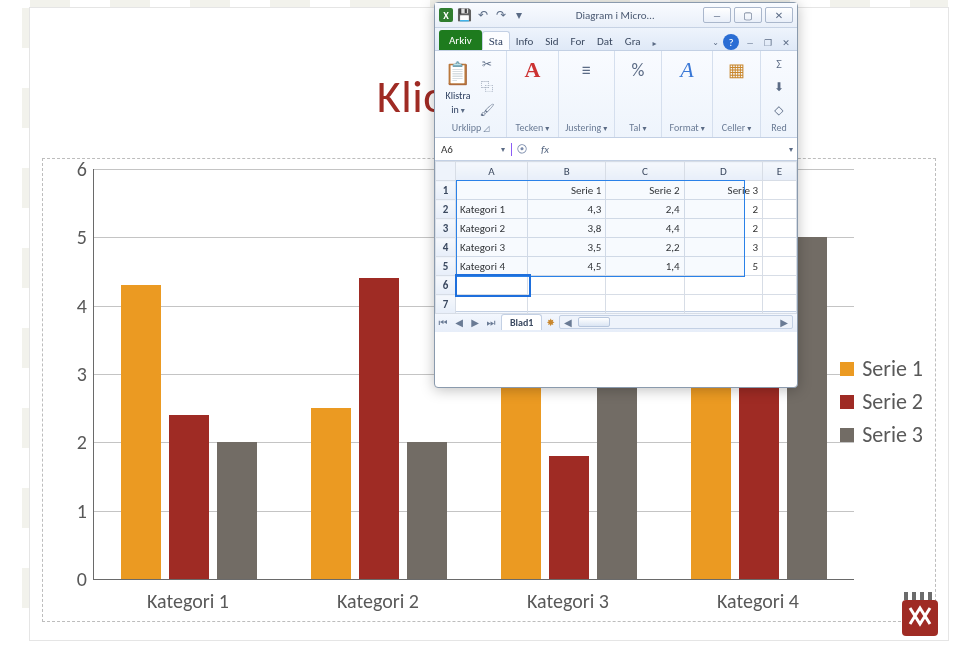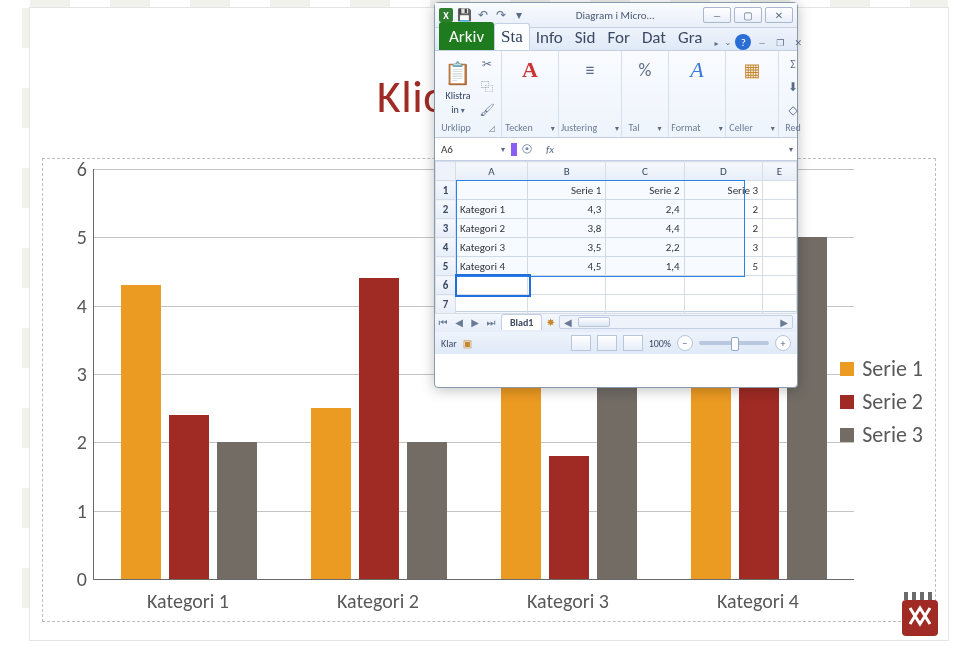--- a/index.html
+++ b/index.html
@@ -146,53 +146,53 @@
   .wbtn {width:26px;height:14px;border:1px solid #aab7cc;border-radius:2px;
          background:linear-gradient(#fff,#e9eff9);display:flex;align-items:center;justify-content:center;color:#5b6b85;font-size:10px;}
 
   .ribbon-tabs {
     height:22px; display:flex; align-items:flex-end;
     padding-left:4px;
     background: linear-gradient(#eef4fc,#dfe9f7);
     border-bottom:1px solid #c3d0e4;
   }
   .tab {
-    font-size:17px; padding:3px 6px 2px; color:#3b4960; cursor:default;
+    font-size:11px; padding:3px 6px 2px; color:#3b4960; cursor:default;
   }
   .tab.arkiv {
     background:#1e7b1e; color:#fff; border-top-left-radius:3px;border-top-right-radius:3px;
     padding:4px 10px 3px; font-weight:400;
   }
   .tab.active {
     background:#fcfdff; border:1px solid #c3d0e4; border-bottom:1px solid #fcfdff;
     border-top-left-radius:3px;border-top-right-radius:3px; color:#2f4060;font-family:Liberation Serif, serif;
   }
   .tab-extra {margin-left:auto; display:flex; gap:4px; padding-right:4px; align-items:center;}
   .round-help{width:16px;height:16px;border-radius:50%;background:#2a6dd4;color:#fff;display:flex;align-items:center;justify-content:center;font-size:11px;}
   .mini-wbtn{width:14px;height:12px;font-size:9px;color:#5b6b85;display:flex;align-items:center;justify-content:center;}
 
   .ribbon-body {
     height:86px; display:flex;
     background:linear-gradient(#f9fbff,#eef4fc);
     border-bottom:1px solid #c3d0e4;
   }
   .grp { border-right:1px solid #d5dfee; padding:2px 4px; display:flex; flex-direction:column; justify-content:space-between;}
-  .grp-lbl {font-size:10px;color:#6a7b95;text-align:center;padding-bottom:1px; display:flex;align-items:center;justify-content:center;gap:18px;}
+  .grp-lbl {font-size:10px;color:#6a7b95;text-align:center;padding-bottom:1px; display:flex;align-items:center;justify-content:center;gap:2px;}
   .dlaunch{font-size:8px;color:#6a7b95;}
   .big-btn{display:flex;flex-direction:column;align-items:center;justify-content:center;gap:1px;padding:2px 4px;}
   .big-btn .ic{width:30px;height:30px;display:flex;align-items:center;justify-content:center;font-size:22px;color:#c9872d;}
   .big-btn .lbl{font-size:10px;color:#2f4060;display:flex;align-items:center;gap:2px;}
   .sm-col {display:flex;flex-direction:column;justify-content:space-around;align-items:center;padding:0 2px;}
   .sm-col .sm{width:16px;height:16px;font-size:12px;color:#5b6b85;display:flex;align-items:center;justify-content:center;}
 
   .name-fx {
     height:22px;display:flex;align-items:center;border-bottom:1px solid #c3d0e4;
     background:#fff;font-size:11px;
   }
-  .name-box{width:64px;border-right:6px solid #8b5cf6;padding:0 6px;display:flex;justify-content:space-between;align-items:center;}
+  .name-box{width:64px;border-right:1px solid #8b5cf6;padding:0 6px;display:flex;justify-content:space-between;align-items:center;}
   .fx-ic{width:26px;text-align:center;color:#5b6b85;font-style:italic;}
   .fx-input{flex:1;border:none;padding:0 4px;font-size:11px;background:#fff;}
 
   .sheet-wrap{position:relative;height:150px;}
   table.sheet{border-collapse:collapse;width:100%;table-layout:fixed;font-size:11px;}
   .sheet th,.sheet td{border:1px solid #d7dde6;height:18px;padding:0 4px;white-space:nowrap;overflow:hidden;}
   .sheet thead th{background:linear-gradient(#f5f8fc,#e7eef9);color:#3b4960;font-weight:normal;text-align:center;}
   .sheet .rowhdr{background:linear-gradient(#f5f8fc,#e7eef9);text-align:center;color:#3b4960;width:20px;}
   .sheet .corner{background:#eef3fb;width:20px;}
   .sheet td.num{text-align:right;}
@@ -511,27 +511,13 @@
     <span class="insert-tab">✸</span>
     <div class="hscroll">
       <div class="scroll-track">
           <span class="nav-btn" style="position:absolute;left:0">◀</span>
         <div class="scroll-thumb" style="left:18px;width:30px"></div>
         <span class="nav-btn" style="position:absolute;right:0">▶</span>
         </div>
     </div>
   </div>
 
-  <div class="statusbar">
-    <span>Klar</span>
-    <span style="color:#c9872d">▣</span>
-    <span class="spacer"></span>
-    <span class="view-btn"></span>
-    <span class="view-btn"></span>
-    <span class="view-btn"></span>
-    <span>100%</span>
-    <span class="zoom-btn">−</span>
-    <div class="zoom-slider">
-        <div class="zoom-thumb" style="left:32px"></div>
-      </div>
-    <span class="zoom-btn">+</span>
-  </div>
 </div>
 
 </body></html>

